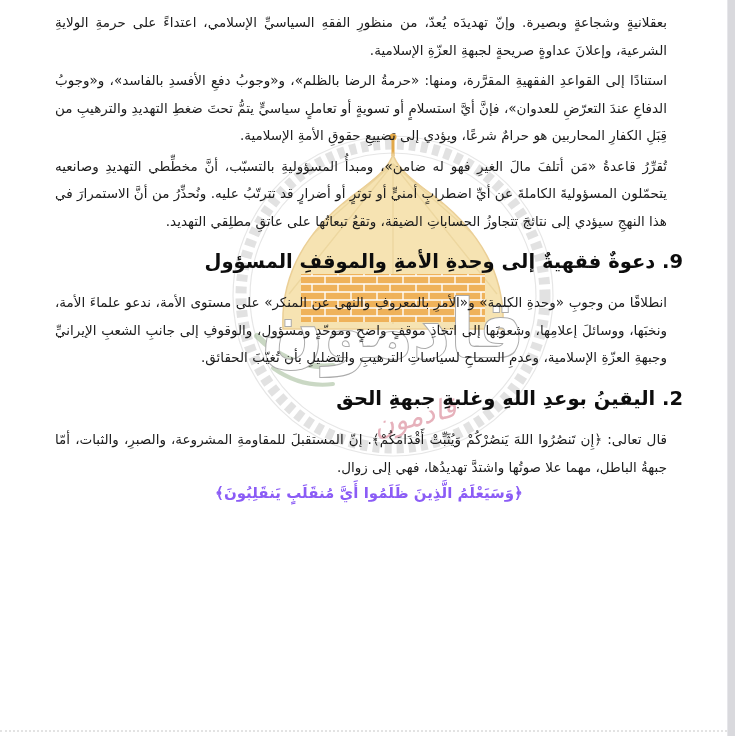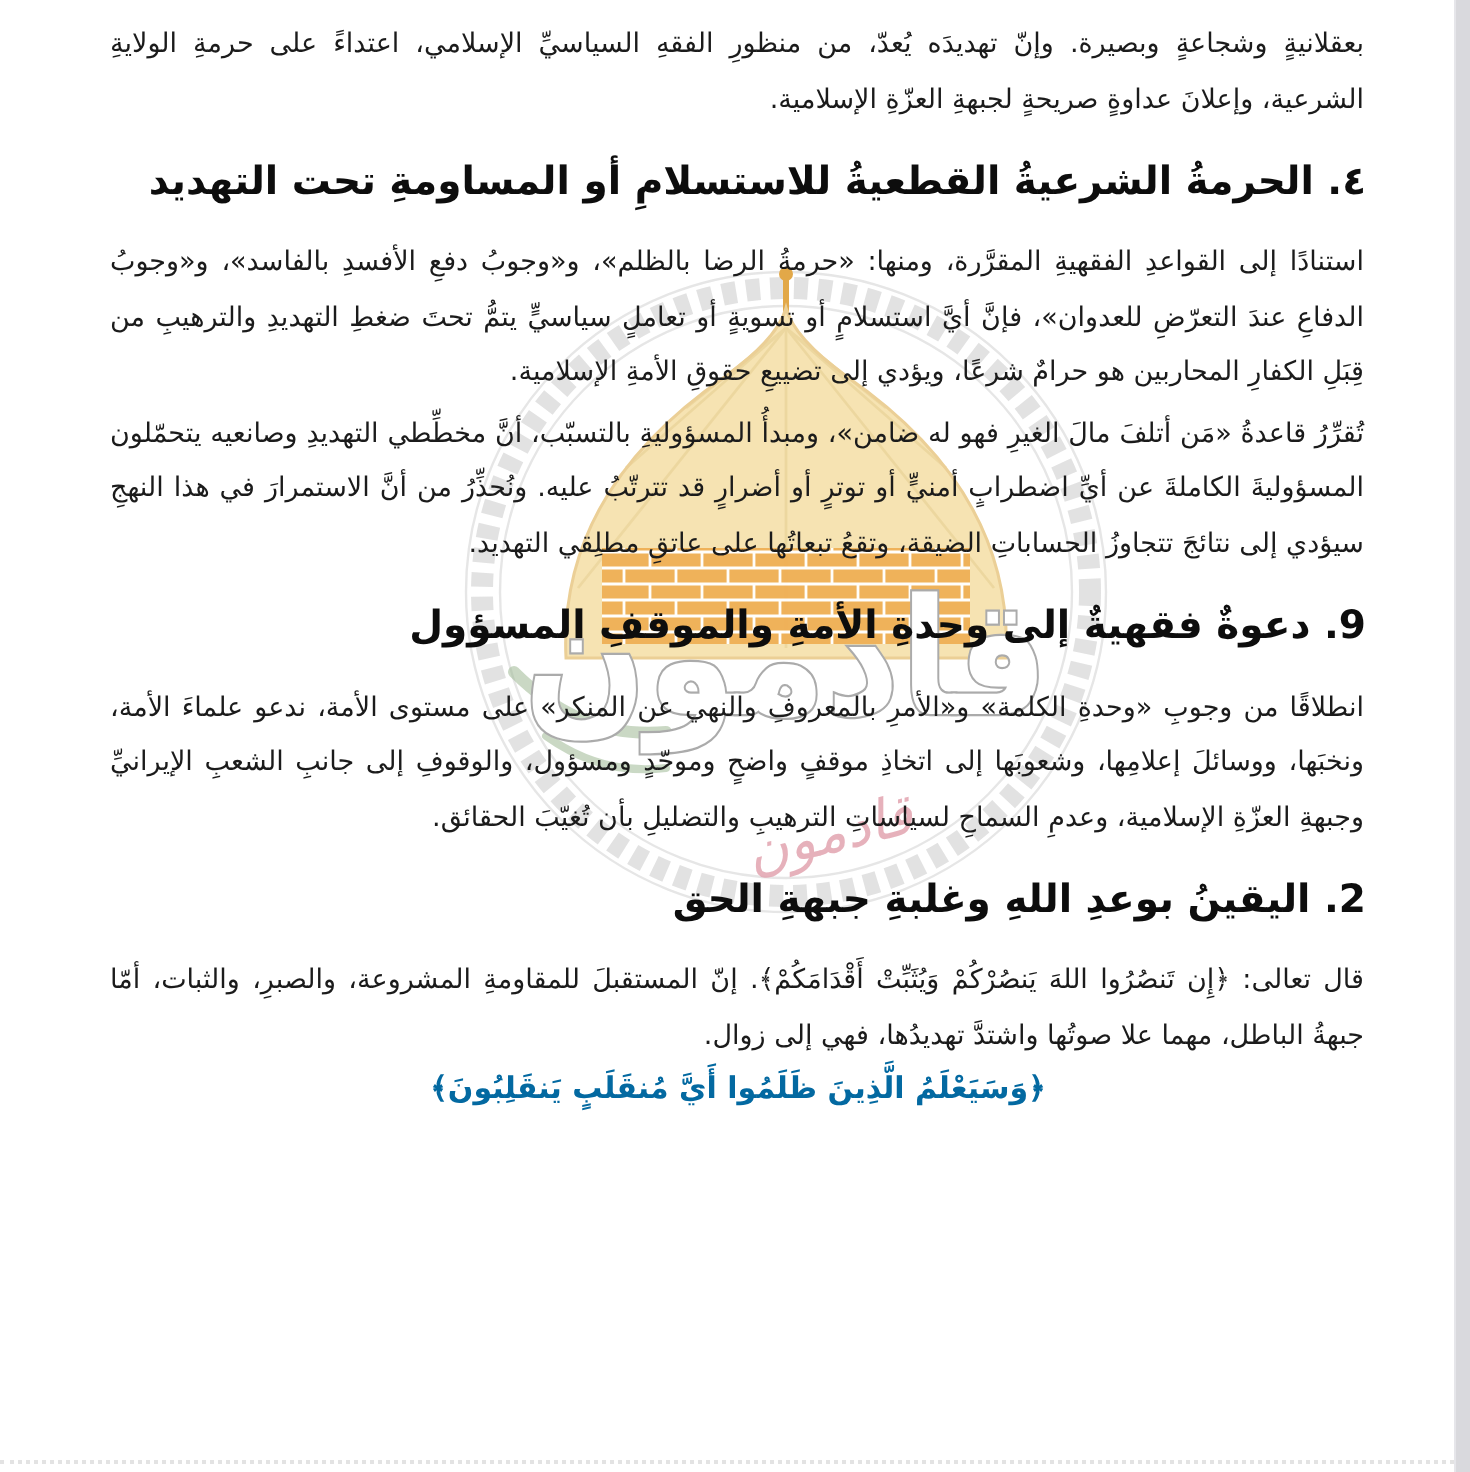--- a/index.html
+++ b/index.html
@@ -31,35 +31,35 @@
     position: relative;
     z-index: 1;
     padding: 9px 52px 0 55px;
     color: #1b1b1b;
   }
   p.body {
     font-size: 13.5px;
     line-height: 27.5px;
     text-align: justify;
     text-justify: inter-word;
-    margin: 0 1px 3px 0;
+    margin: 0 16px 3px 0;
     color: #1b1b1b;
   }
   h2.sec {
     font-size: 19.5px;
     font-weight: bold;
     color: #0d0d0d;
     text-align: right;
     margin: 14px 0 14px 0;
     line-height: 1.35;
   }
   p.center {
     text-align: center;
     font-weight: bold;
-    color: #0369a1;
+    color: #8b5cf6;
     margin: 0;
   }
   .verse   { font-size: 15px; margin-top: 24px; }
   .closing { font-size: 15px; margin-top: 20px; }
   
   .page-edge-line {
     position: absolute;
     bottom: 4px;
     left: 0;
     right: 8px;
@@ -124,21 +124,20 @@
       <text x="172" y="232" text-anchor="middle" font-family="DejaVu Sans, sans-serif" font-size="72" font-weight="bold" fill="#FFFFFF" stroke="#ABABAB" stroke-width="2" paint-order="stroke" transform="scale(1,1.12) translate(0,-24)">قادمون</text>
 
       <text x="196" y="302" text-anchor="middle" font-family="DejaVu Sans, sans-serif" font-size="28" font-style="italic" fill="#E2A4B0" opacity="0.85" transform="rotate(-14 196 302)">قادمون</text>
     </svg>
   </div>
 
   <div class="content">
 
     <p class="body">بعقلانيةٍ وشجاعةٍ وبصيرة. وإنّ تهديدَه يُعدّ، من منظورِ الفقهِ السياسيِّ الإسلامي، اعتداءً على حرمةِ الولايةِ الشرعية، وإعلانَ عداوةٍ صريحةٍ لجبهةِ العزّةِ الإسلامية.</p>
 
-    <h2 class="sec">٤. الحرمةُ الشرعيةُ القطعيةُ للاستسلامِ أو المساومةِ تحت التهديد</h2>
     <p class="body">استنادًا إلى القواعدِ الفقهيةِ المقرَّرة، ومنها: «حرمةُ الرضا بالظلم»، و«وجوبُ دفعِ الأفسدِ بالفاسد»، و«وجوبُ الدفاعِ عندَ التعرّضِ للعدوان»، فإنَّ أيَّ استسلامٍ أو تسويةٍ أو تعاملٍ سياسيٍّ يتمُّ تحتَ ضغطِ التهديدِ والترهيبِ من قِبَلِ الكفارِ المحاربين هو حرامٌ شرعًا، ويؤدي إلى تضييعِ حقوقِ الأمةِ الإسلامية.</p>
 
     <p class="body">تُقرِّرُ قاعدةُ «مَن أتلفَ مالَ الغيرِ فهو له ضامن»، ومبدأُ المسؤوليةِ بالتسبّب، أنَّ مخطِّطي التهديدِ وصانعيه يتحمّلون المسؤوليةَ الكاملةَ عن أيِّ اضطرابٍ أمنيٍّ أو توترٍ أو أضرارٍ قد تترتّبُ عليه. ونُحذِّرُ من أنَّ الاستمرارَ في هذا النهجِ سيؤدي إلى نتائجَ تتجاوزُ الحساباتِ الضيقة، وتقعُ تبعاتُها على عاتقِ مطلِقي التهديد.</p>
 
     <h2 class="sec">9. دعوةٌ فقهيةٌ إلى وحدةِ الأمةِ والموقفِ المسؤول</h2>
     <p class="body">انطلاقًا من وجوبِ «وحدةِ الكلمة» و«الأمرِ بالمعروفِ والنهي عن المنكر» على مستوى الأمة، ندعو علماءَ الأمة، ونخبَها، ووسائلَ إعلامِها، وشعوبَها إلى اتخاذِ موقفٍ واضحٍ وموحّدٍ ومسؤول، والوقوفِ إلى جانبِ الشعبِ الإيرانيِّ وجبهةِ العزّةِ الإسلامية، وعدمِ السماحِ لسياساتِ الترهيبِ والتضليلِ بأن تُغيّبَ الحقائق.</p>
 
     <h2 class="sec">2. اليقينُ بوعدِ اللهِ وغلبةِ جبهةِ الحق</h2>
     <p class="body">قال تعالى: ﴿إِن تَنصُرُوا اللهَ يَنصُرْكُمْ وَيُثَبِّتْ أَقْدَامَكُمْ﴾. إنّ المستقبلَ للمقاومةِ المشروعة، والصبرِ، والثبات، أمّا جبهةُ الباطل، مهما علا صوتُها واشتدَّ تهديدُها، فهي إلى زوال.</p>
 

